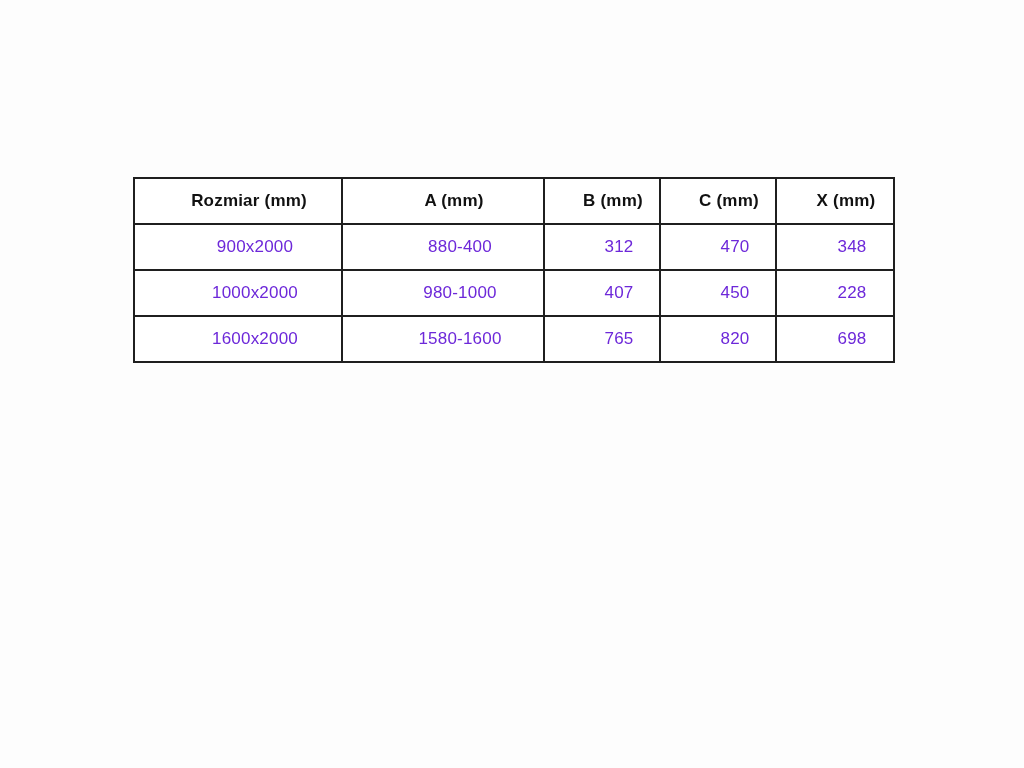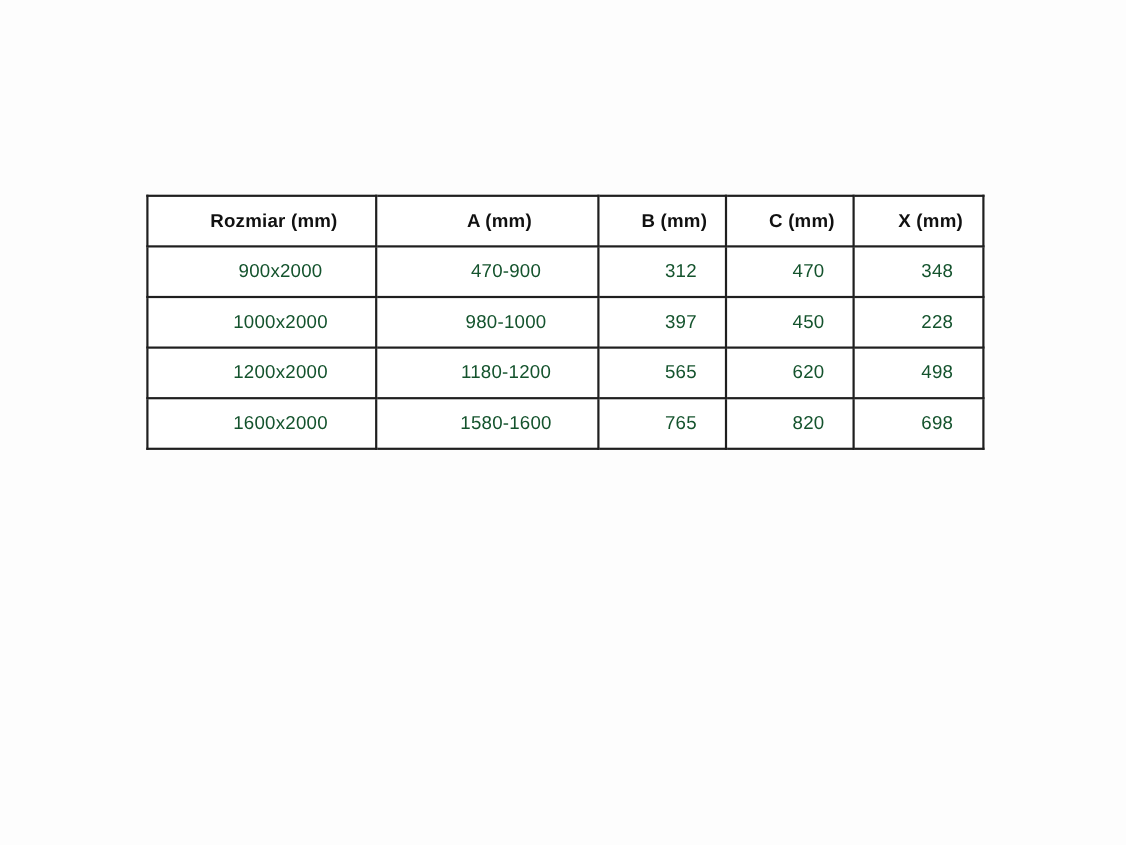--- a/index.html
+++ b/index.html
@@ -39,21 +39,21 @@
     font-size: 17px;
     letter-spacing: 0.2px;
   }
   table.spec-table th {
     font-weight: bold;
     color: #111111;
     padding-left: 22px;
   }
   table.spec-table td {
     font-weight: normal;
-    color: #14532d;
+    color: #6d28d9;
     padding-left: 34px;
   }
 </style>
 </head>
 <body>
 
 <div class="page">
   <table class="spec-table">
     <colgroup>
       <col class="c1">
@@ -67,38 +67,31 @@
         <th>Rozmiar (mm)</th>
         <th>A (mm)</th>
         <th>B (mm)</th>
         <th>C (mm)</th>
         <th>X (mm)</th>
       </tr>
     </thead>
     <tbody>
       <tr>
         <td>900x2000</td>
-        <td>470-900</td>
+        <td>880-400</td>
         <td>312</td>
         <td>470</td>
         <td>348</td>
       </tr>
       <tr>
         <td>1000x2000</td>
         <td>980-1000</td>
-        <td>397</td>
+        <td>407</td>
         <td>450</td>
         <td>228</td>
-      </tr>
-      <tr>
-        <td>1200x2000</td>
-        <td>1180-1200</td>
-        <td>565</td>
-        <td>620</td>
-        <td>498</td>
       </tr>
       <tr>
         <td>1600x2000</td>
         <td>1580-1600</td>
         <td>765</td>
         <td>820</td>
         <td>698</td>
       </tr>
     </tbody>
   </table>

